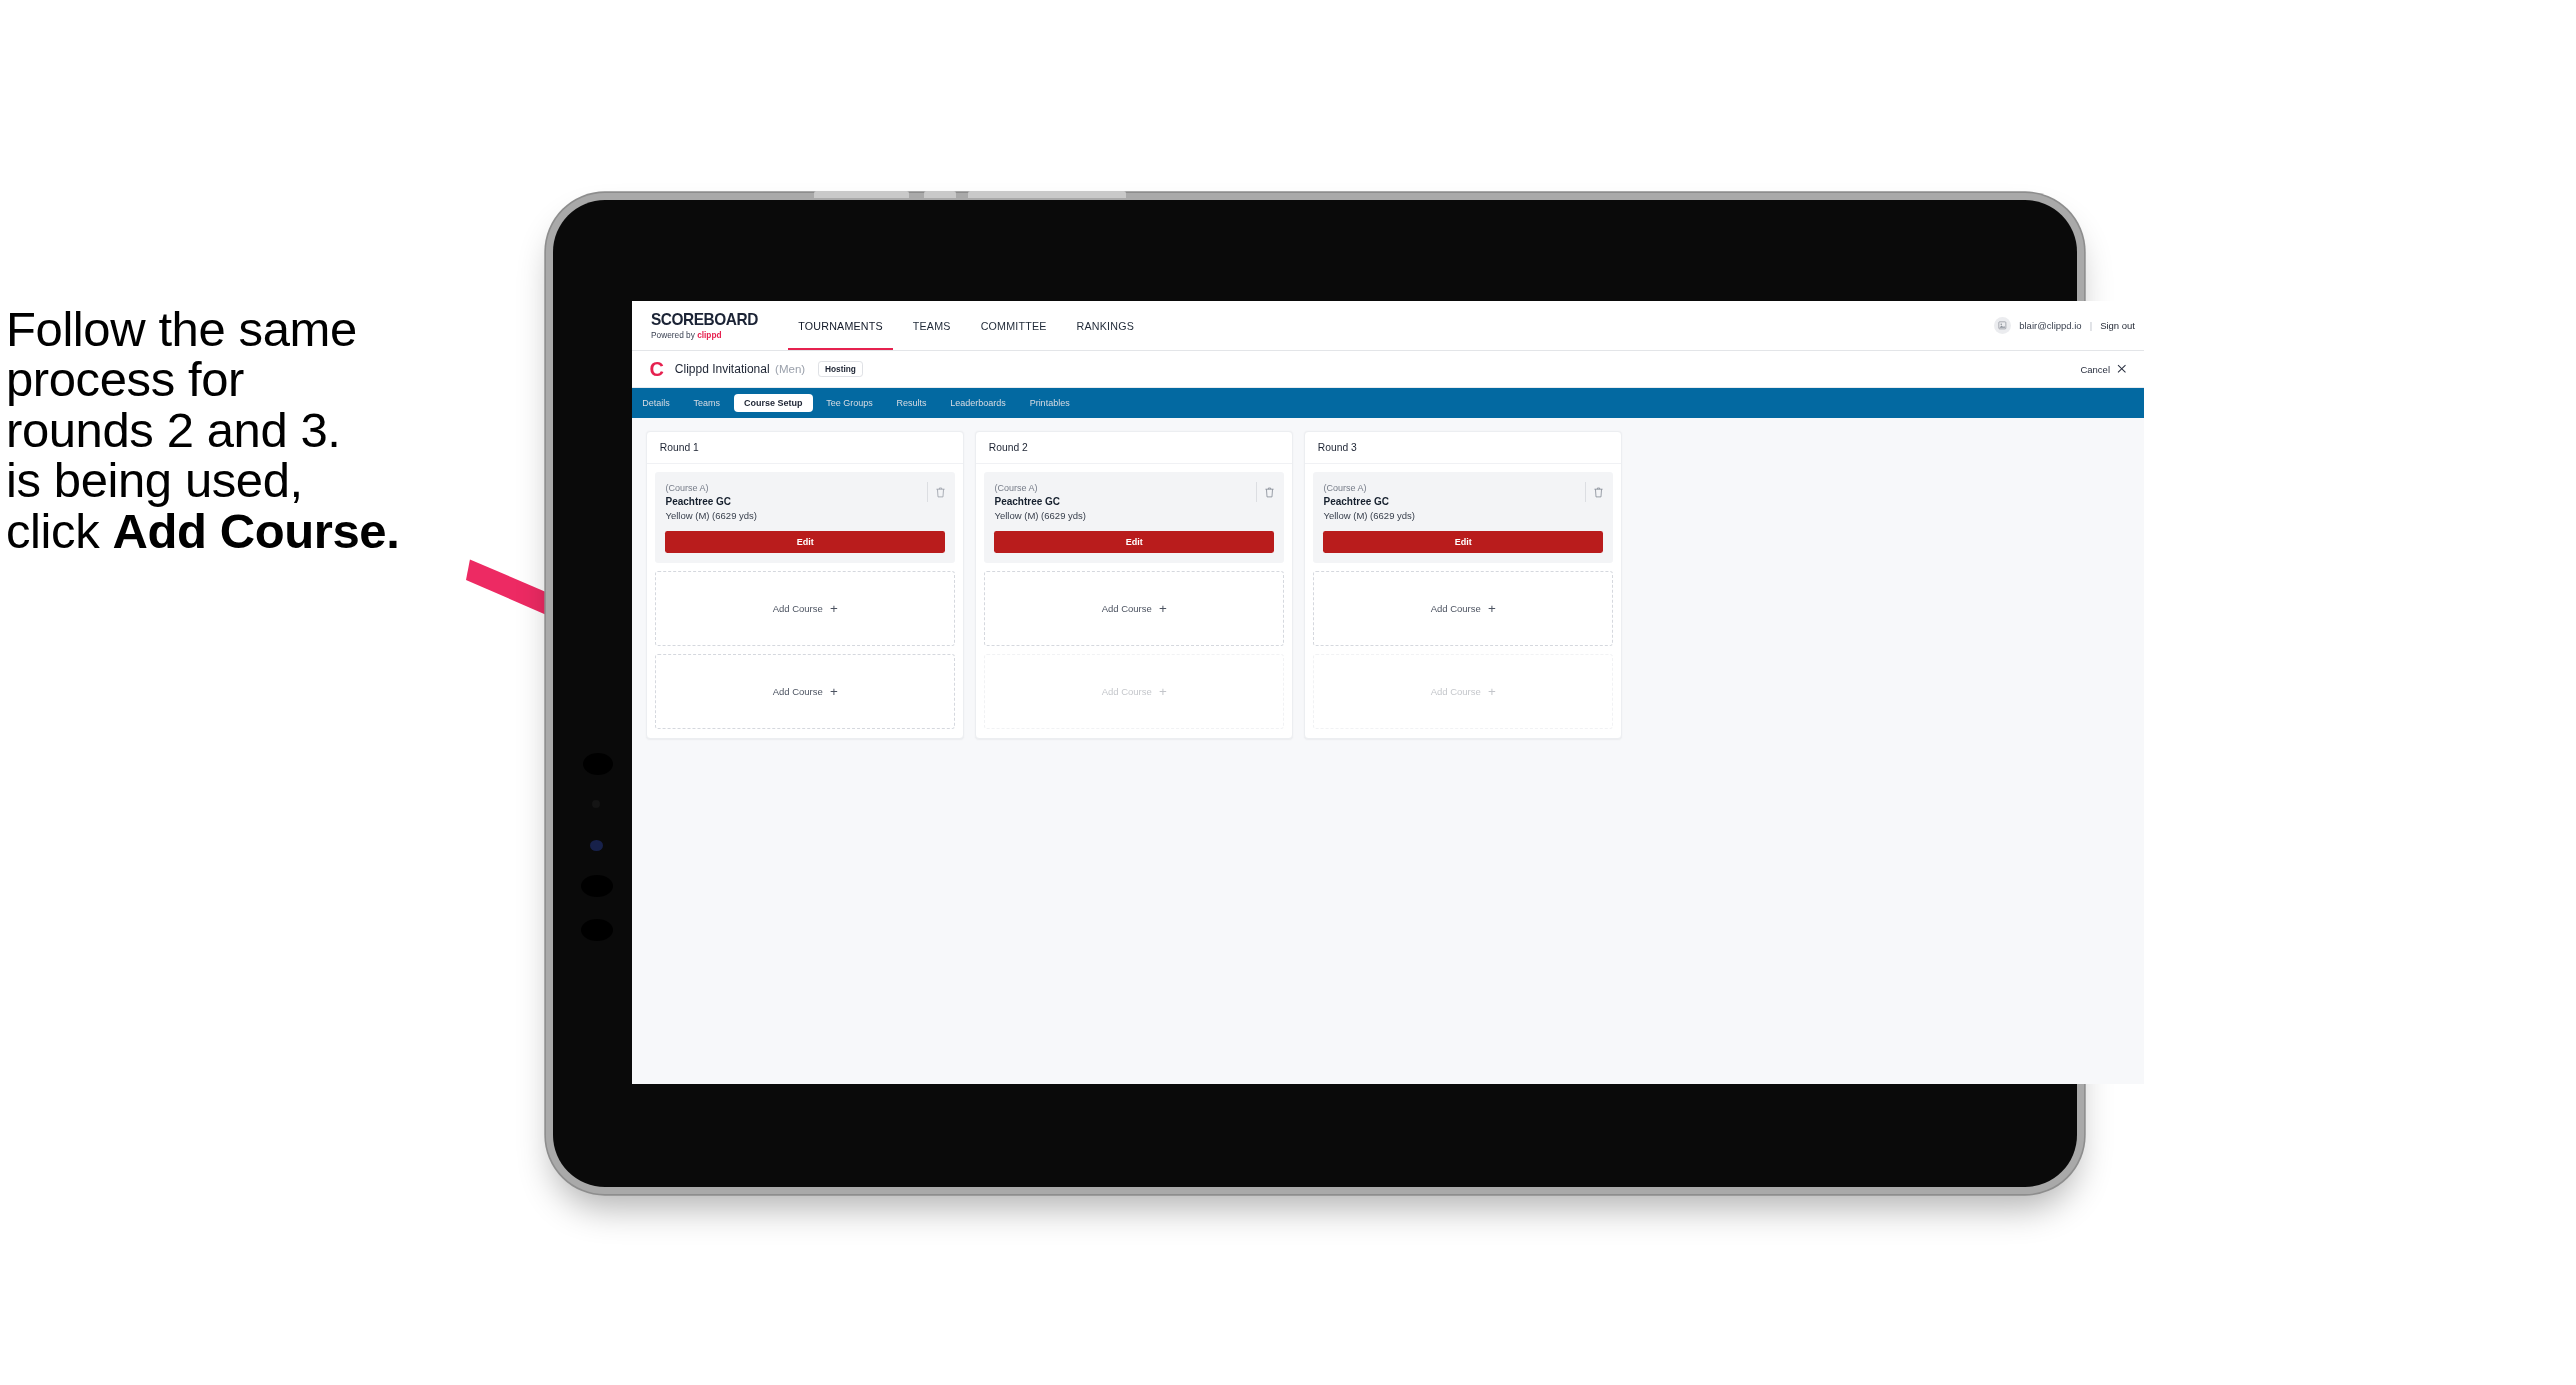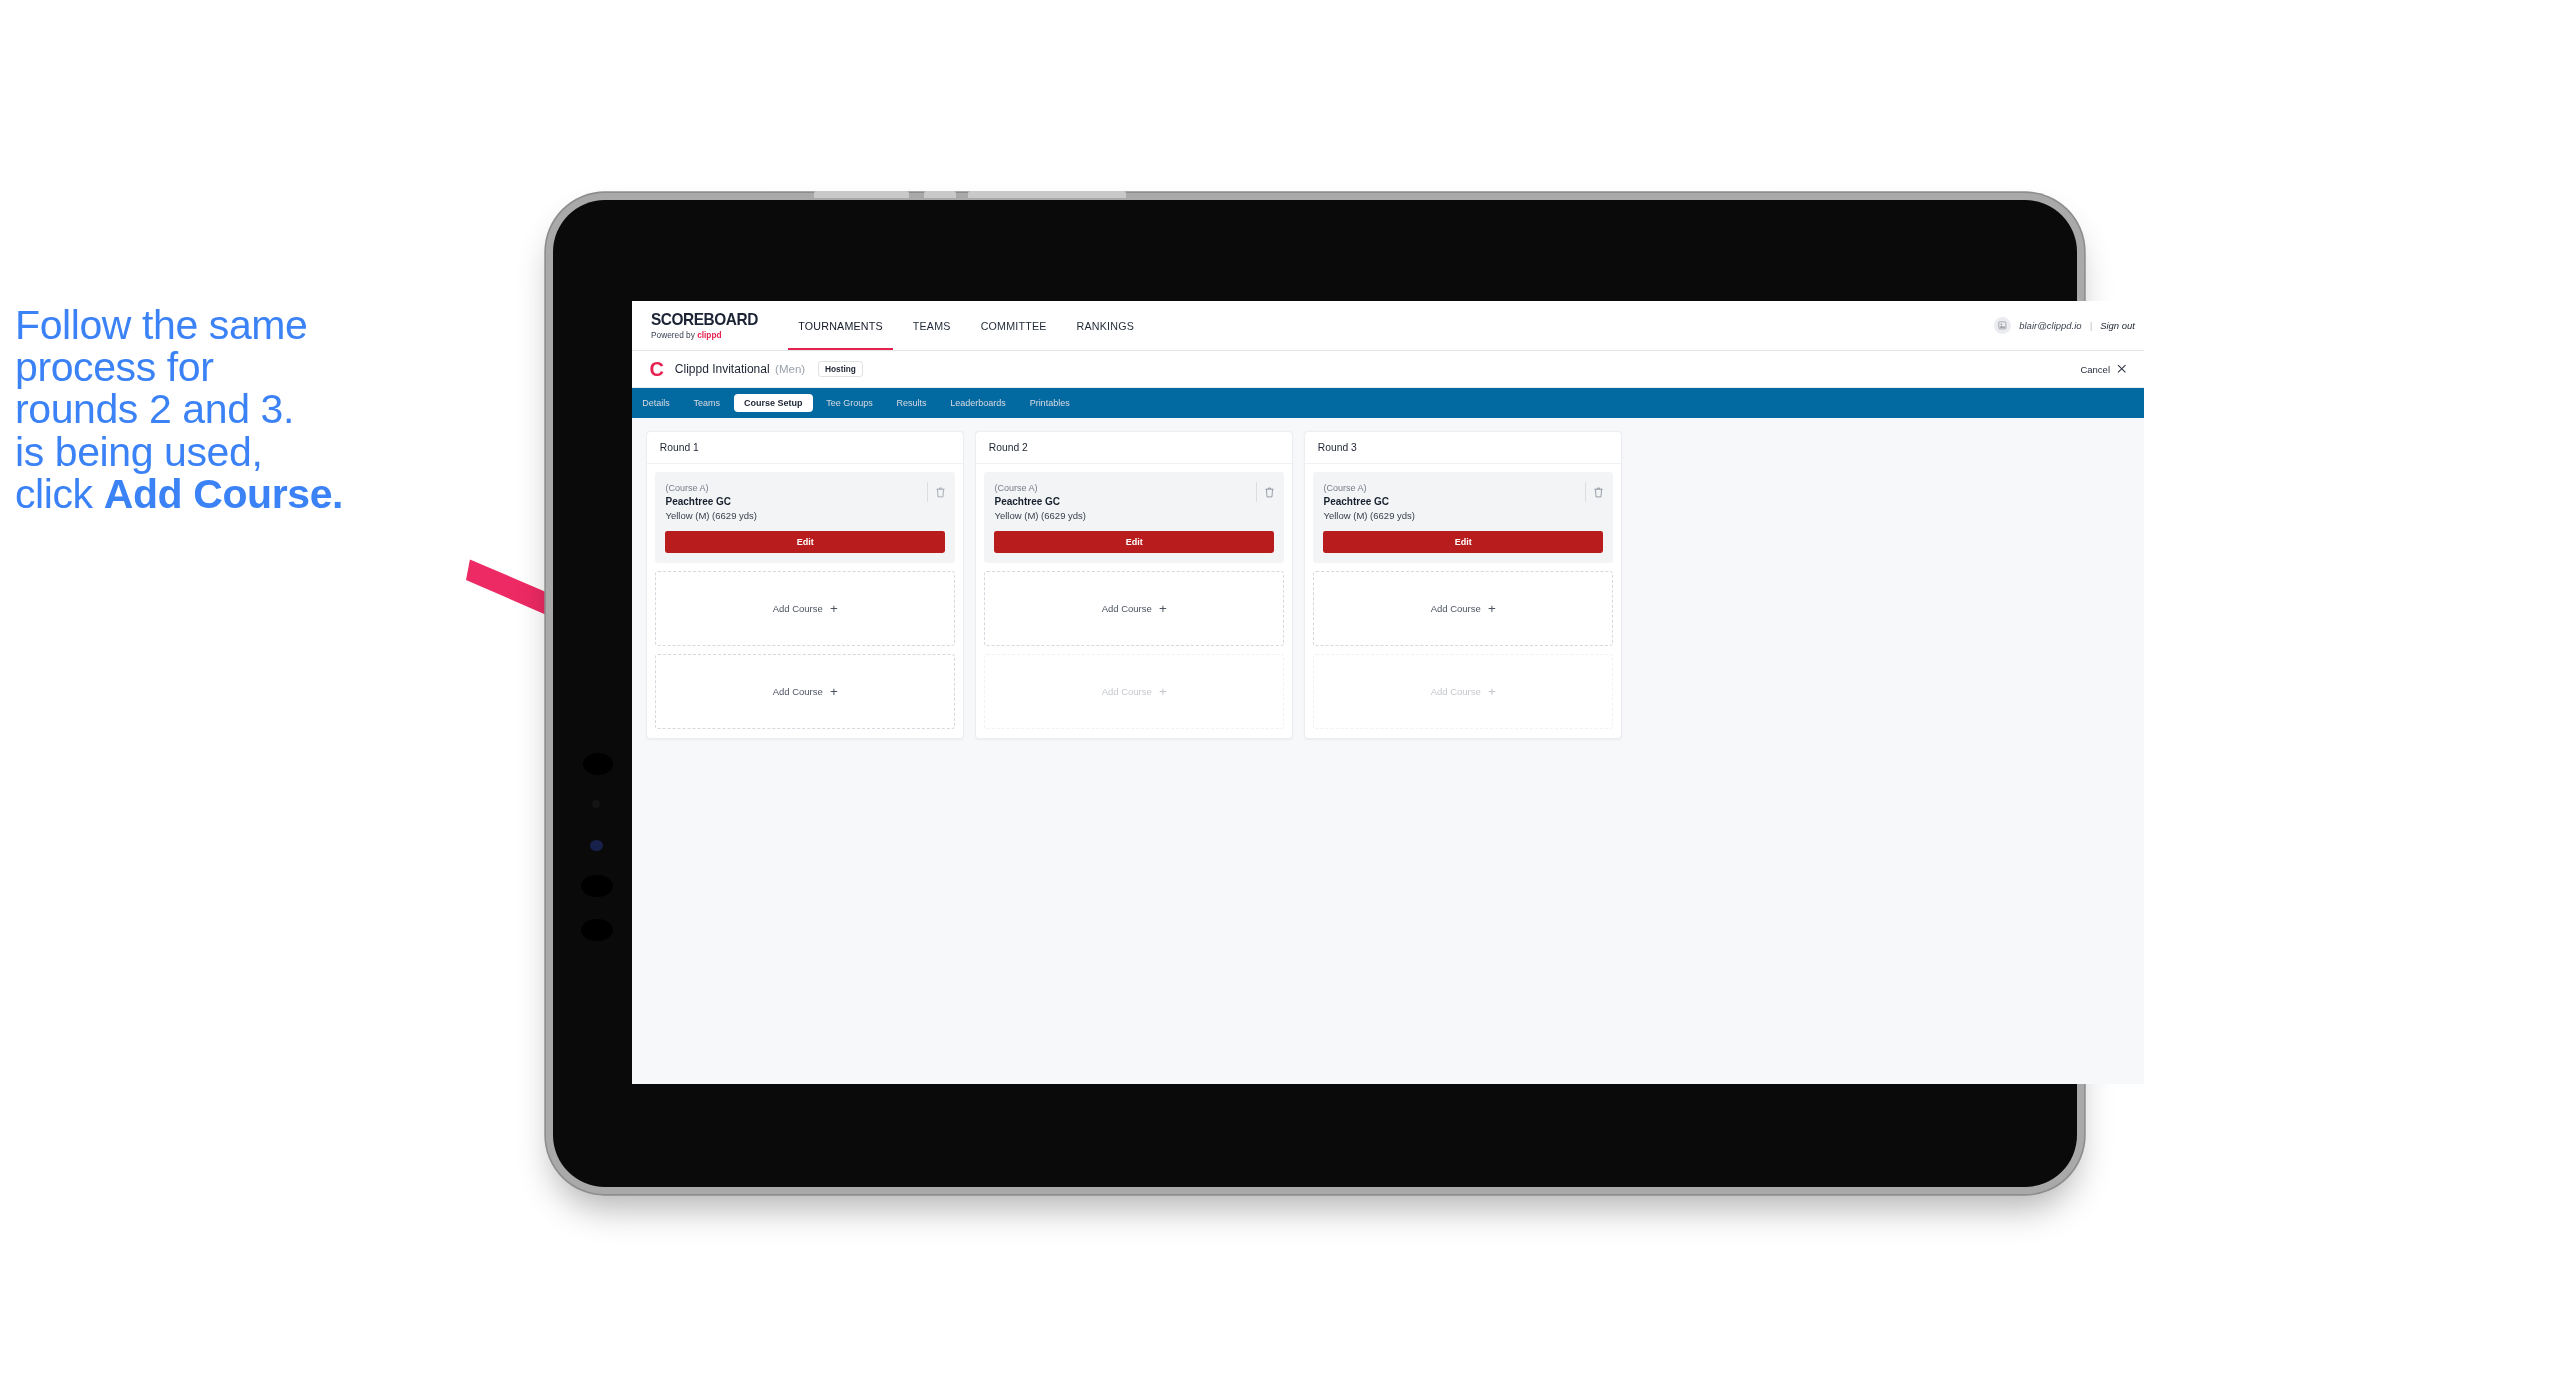--- a/index.html
+++ b/index.html
@@ -7,25 +7,25 @@
     width:2576px;height:1386px;
     background:#ffffff;
     font-family:"Liberation Sans", sans-serif;
     overflow:hidden;
     position:relative;
   }
 
   
   #annotation{
     position:absolute;
-    left:15px; top:304px;
+    left:6px; top:304px;
     width:505px;
-    font-size:41px;
+    font-size:49px;
     line-height:1.03;
-    color:#3b82f6;
+    color:#000000;
     font-weight:400;
     letter-spacing:-0.4px;
   }
   #annotation .ln{display:block;white-space:nowrap;}
   #annotation b{font-weight:700;}
 
   
   #arrow{
     position:absolute;
     left:466px; top:545px;
@@ -101,21 +101,21 @@
     position:relative;cursor:pointer;
   }
   .mi.active{color:#111827;}
   .mi.active::after{
     content:"";position:absolute;left:4.7px;right:4.7px;bottom:0;
     height:2.4px;background:#e6214f;
   }
   #account{
     margin-left:auto;display:flex;align-items:center;
     padding-right:9px;gap:8px;
-    font-size:9.5px;color:#3b4250;font-style:italic;
+    font-size:9.5px;color:#3b4250;
   }
   #avatar{
     width:17.4px;height:17.4px;border-radius:50%;
     background:#ebecef;display:flex;align-items:center;justify-content:center;
     color:#7b8190;font-size:8.7px;
   }
   #account .sep{color:#b9bdc6;}
   #signout{cursor:pointer;color:#262c38;}
 
   

